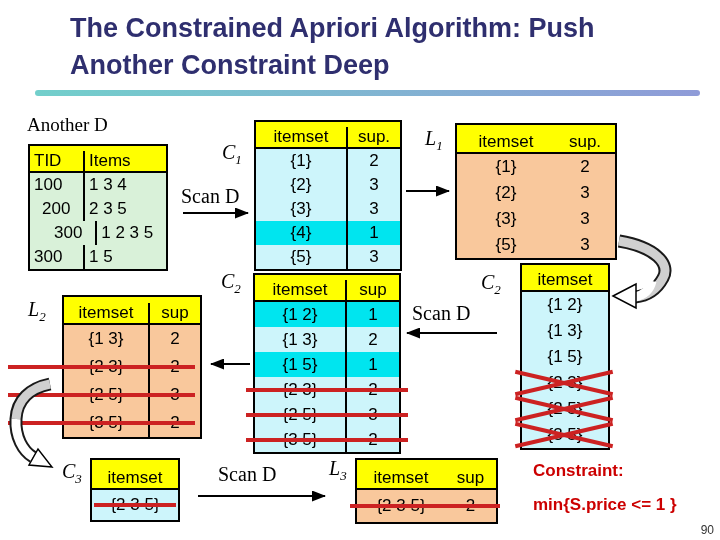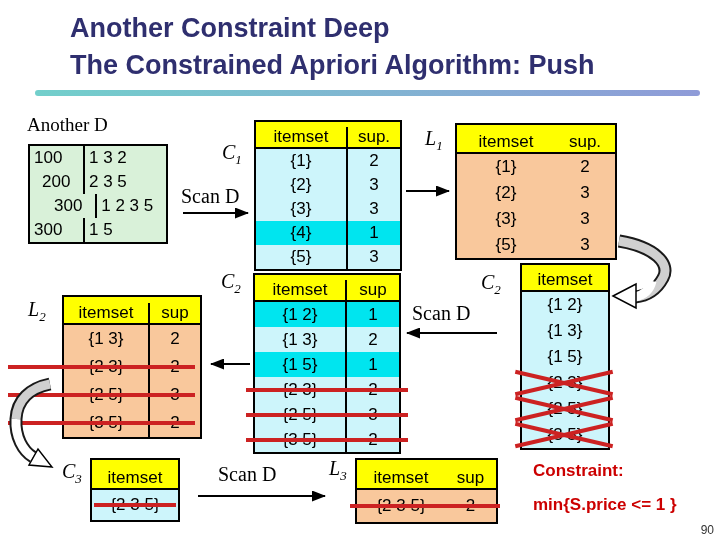--- a/index.html
+++ b/index.html
@@ -51,43 +51,47 @@
               font-weight:700;font-size:17px;}
   #constraint .formula{margin-top:14px;}
   #page-num{position:absolute;right:6px;bottom:3px;font-size:12px;color:#333;}
 </style>
 </head>
 <body>
 
 <div id="stage">
 
   <div id="title">
+    <div>The Constrained Apriori Algorithm: Push</div>
     <div>Another Constraint Deep</div>
-    <div>The Constrained Apriori Algorithm: Push</div>
   </div>
   <div id="rule"></div>
 
   <div id="db-label" class="serif-label" style="left:27px;top:114px">Another D</div>
 
   <div class="serif-label" style="left:181px;top:185px">Scan D</div>
   <div class="serif-label" style="left:412px;top:302px">Scan D</div>
   <div class="serif-label" style="left:218px;top:463px">Scan D</div>
 
   <div class="mlabel" style="left:222px;top:141px"><span>C</span><sub>1</sub></div>
   <div class="mlabel" style="left:425px;top:127px"><span>L</span><sub>1</sub></div>
   <div class="mlabel" style="left:221px;top:270px"><span>C</span><sub>2</sub></div>
   <div class="mlabel" style="left:481px;top:271px"><span>C</span><sub>2</sub></div>
   <div class="mlabel" style="left:28px;top:298px"><span>L</span><sub>2</sub></div>
   <div class="mlabel" style="left:62px;top:460px"><span>C</span><sub>3</sub></div>
   <div class="mlabel" style="left:329px;top:457px"><span>L</span><sub>3</sub></div>
 
   <div id="tbl-db" class="tbl left-align" style="left:28px;top:144px;width:140px">
+      <div class="trow thead">
+        <div class="tcell" style="width: 53px;">TID</div>
+        <div class="tcell div-left" style="width: 83px;">Items</div>
+      </div>
       <div class="trow tbody">
         <div class="tcell" style="width: 53px;">100</div>
-        <div class="tcell div-left" style="width: 83px;">1 3 2</div>
+        <div class="tcell div-left" style="width: 83px;">1 3 4</div>
       </div>
       <div class="trow tbody">
         <div class="tcell" style="width: 53px; padding-left: 12px;">200</div>
         <div class="tcell div-left" style="width: 83px;">2 3 5</div>
       </div>
       <div class="trow tbody">
         <div class="tcell" style="width: 53px; margin-left: 20px;">300</div>
         <div class="tcell div-left" style="width: 83px;">1 2 3 5</div>
       </div>
       <div class="trow tbody">

